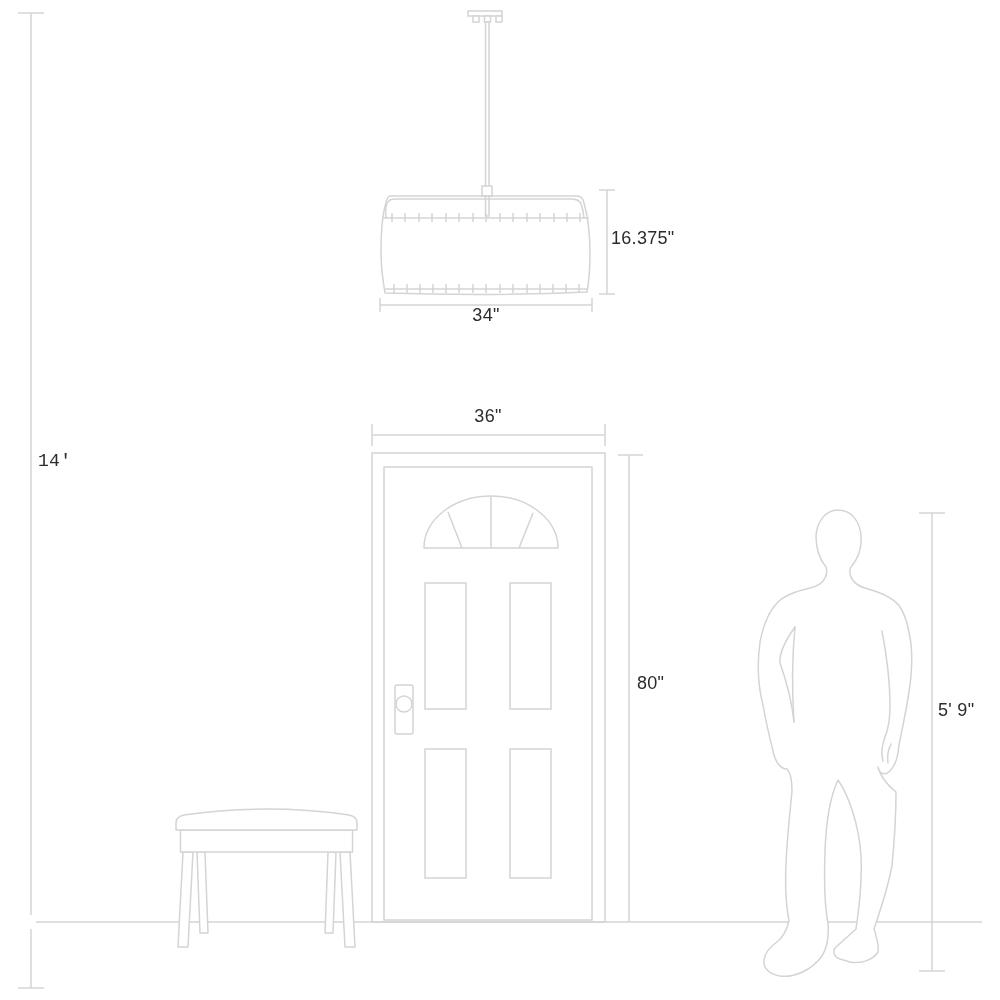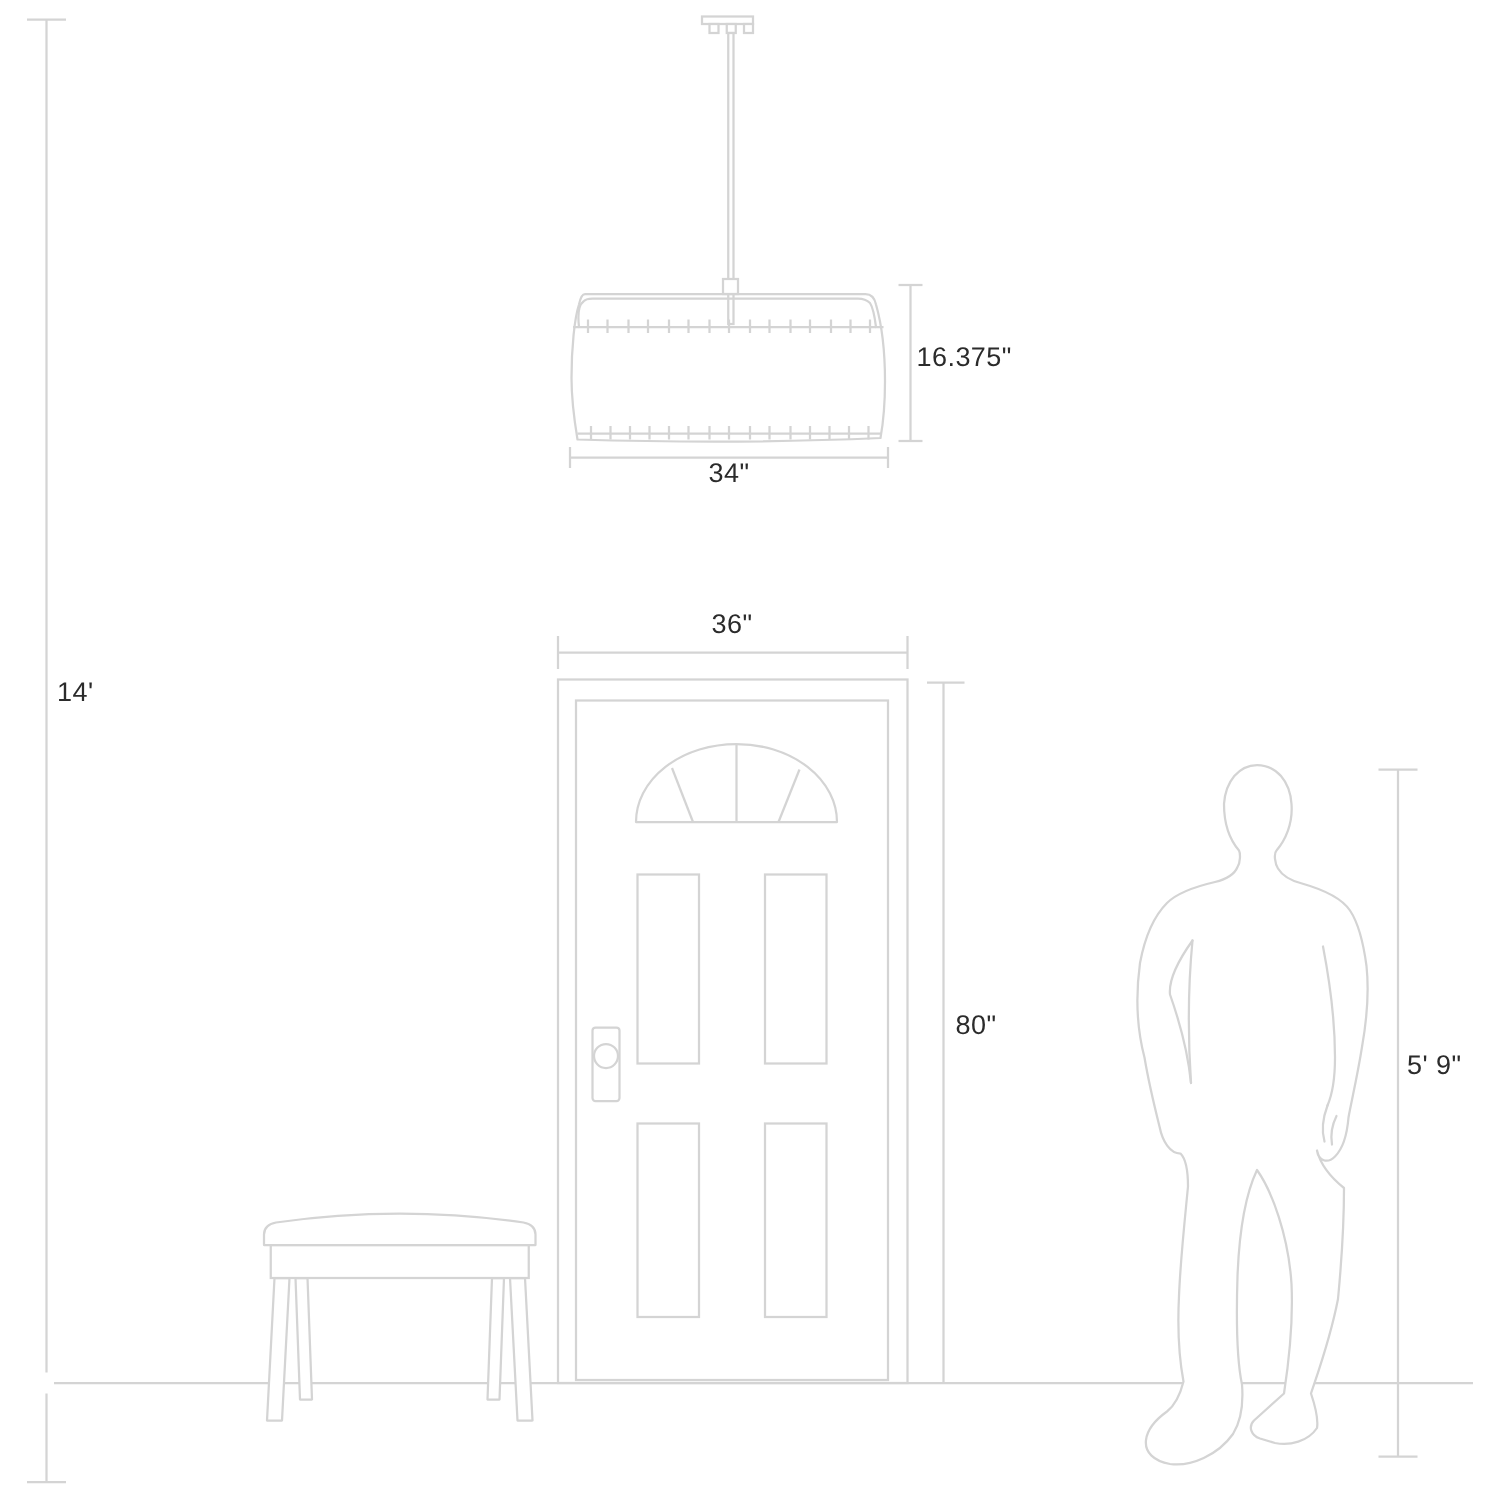--- a/index.html
+++ b/index.html
@@ -175,21 +175,21 @@
       <path class="ln soft" d="M 891,744 C 888,750 887,757 888,763"></path>
     </g>
 
     <g>
       <line class="ln" x1="919" y1="513" x2="945" y2="513"></line>
       <line class="ln" x1="932" y1="513" x2="932" y2="971"></line>
       <line class="ln" x1="919" y1="971" x2="945" y2="971"></line>
     </g>
   </svg>
 
-  <div class="dim-label" style="left:38px;top:452px;">14'</div>
+  <div class="dim-label" style="left:38px;top:452px;font-family:Liberation Mono, monospace;">14'</div>
 
   <div class="dim-label" style="left:611px;top:229px;">16.375"</div>
 
   <div class="dim-label center" style="left:460px;top:306px;width:52px;">34"</div>
 
   <div class="dim-label center" style="left:462px;top:407px;width:52px;">36"</div>
 
   <div class="dim-label" style="left:637px;top:674px;">80"</div>
 
   <div class="dim-label" style="left:938px;top:701px;">5' 9"</div>

